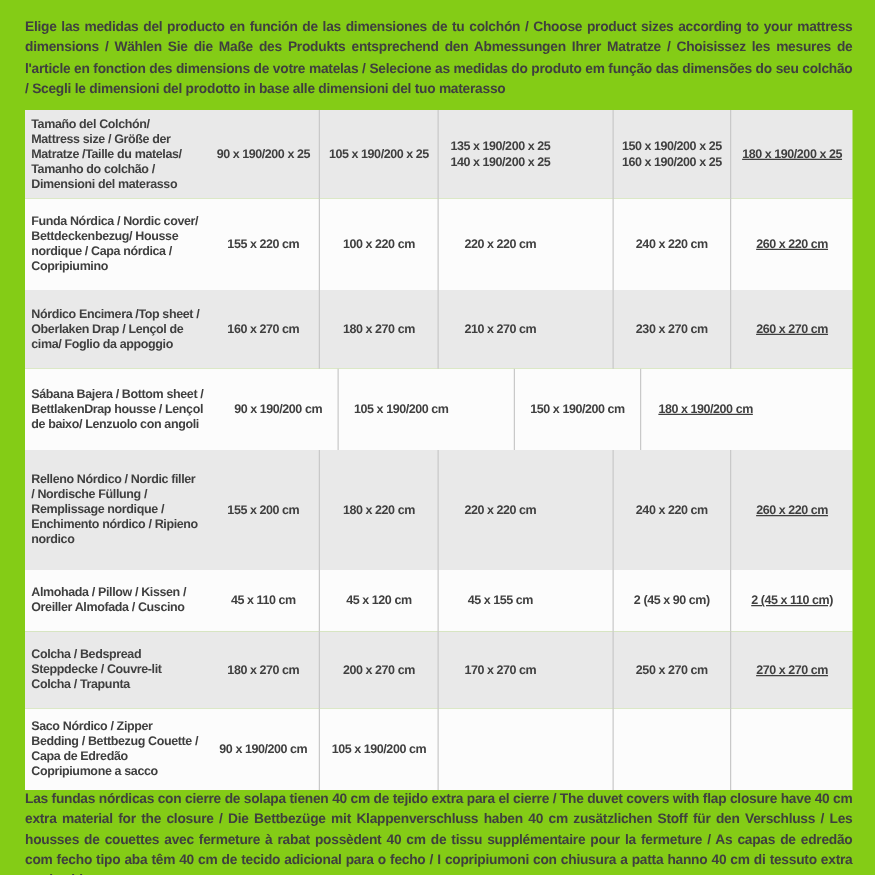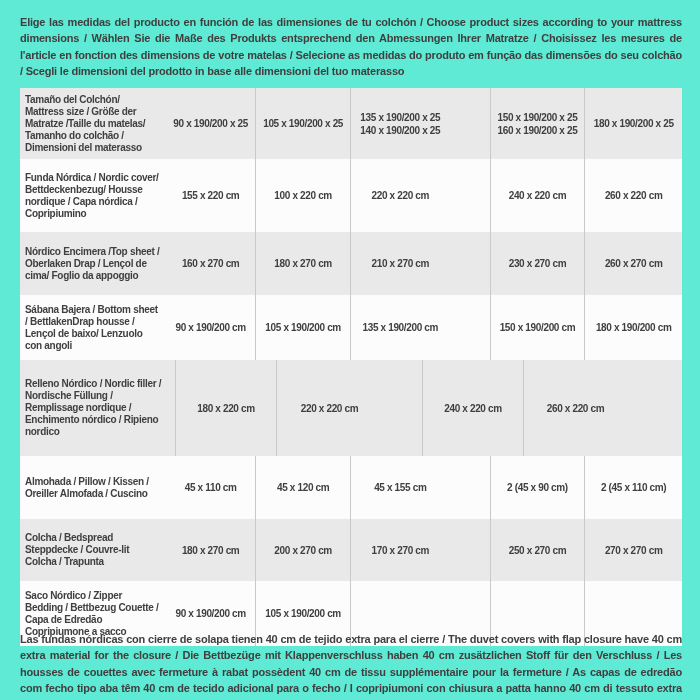--- a/index.html
+++ b/index.html
@@ -1,21 +1,21 @@
 <!DOCTYPE html>
 <html><head>
 <meta charset="utf-8">
 <style>
   * { margin: 0; padding: 0; box-sizing: border-box; }
   html, body { background: #ffffff; }
   .page {
     position: relative;
     width: 700px;
     height: 700px;
-    background: #5eead4;
+    background: #84cc16;
     overflow: hidden;
     font-family: "Liberation Sans", sans-serif;
     font-weight: bold;
     color: var(--text, #3f3f3f);
   }
   .intro {
     position: absolute;
     top: 14px;
     left: 20px;
     width: 662px;
@@ -62,21 +62,21 @@
     text-align: center;
     font-size: 10px;
     line-height: 13px;
     letter-spacing: -0.35px;
     white-space: pre;
   }
   .cell.col0 { width: 95px; }
   .cell.col1 { width: 101px; }
   .cell.col2 { width: 106px; }
   .cell.col3 { width: 101px; margin-left: 40px; }
-  .cell.col4 { width: 104px; }
+  .cell.col4 { width: 104px; text-decoration: underline; }
   .cell.col1, .cell.col2, .cell.col3, .cell.col4 {
     border-left: 1px solid var(--divider, #c9c9c9);
   }
 </style>
 </head>
 <body>
 
 <div class="page" style="--shaded: #e9e9e9; --plain: #fcfcfc; --divider: #c9c9c9; --text: #3f3f3f;">
   <p class="intro">Elige las medidas del producto en función de las dimensiones de tu colchón / Choose product sizes according to your mattress dimensions / Wählen Sie die Maße des Produkts entsprechend den Abmessungen Ihrer Matratze / Choisissez les mesures de l'article en fonction des dimensions de votre matelas / Selecione as medidas do produto em função das dimensões do seu colchão / Scegli le dimensioni del prodotto in base alle dimensioni del tuo materasso</p>
 
@@ -104,32 +104,32 @@
         <div class="cell val col0">160 x 270 cm</div>
         <div class="cell val col1">180 x 270 cm</div>
         <div class="cell val col2">210 x 270 cm</div>
         <div class="cell val col3">230 x 270 cm</div>
         <div class="cell val col4">260 x 270 cm</div>
       </div>
       <div class="row plain" style="height: 65px;">
         <div class="cell label">Sábana Bajera / Bottom sheet / BettlakenDrap housse / Lençol de baixo/ Lenzuolo con angoli</div>
         <div class="cell val col0">90 x 190/200 cm</div>
         <div class="cell val col1">105 x 190/200 cm</div>
-        <div class="cell val col2">135 x 190/200 cm</div>
         <div class="cell val col3">150 x 190/200 cm</div>
         <div class="cell val col4">180 x 190/200 cm</div>
       </div>
       <div class="row shaded" style="height: 96px;">
         <div class="cell label">Relleno Nórdico / Nordic filler / Nordische Füllung / Remplissage nordique / Enchimento nórdico / Ripieno nordico</div>
+        <div class="cell val col0">155 x 200 cm</div>
         <div class="cell val col1">180 x 220 cm</div>
         <div class="cell val col2">220 x 220 cm</div>
         <div class="cell val col3">240 x 220 cm</div>
         <div class="cell val col4">260 x 220 cm</div>
       </div>
-      <div class="row plain" style="height: 63px;">
+      <div class="row plain" style="height: 49px;">
         <div class="cell label">Almohada  / Pillow / Kissen / Oreiller Almofada / Cuscino</div>
         <div class="cell val col0">45 x 110 cm</div>
         <div class="cell val col1">45 x 120 cm</div>
         <div class="cell val col2">45 x 155 cm</div>
         <div class="cell val col3">2 (45 x 90 cm)</div>
         <div class="cell val col4">2 (45 x 110 cm)</div>
       </div>
       <div class="row shaded" style="height: 62px;">
         <div class="cell label">Colcha / Bedspread Steppdecke / Couvre-lit Colcha / Trapunta</div>
         <div class="cell val col0">180 x 270 cm</div>

